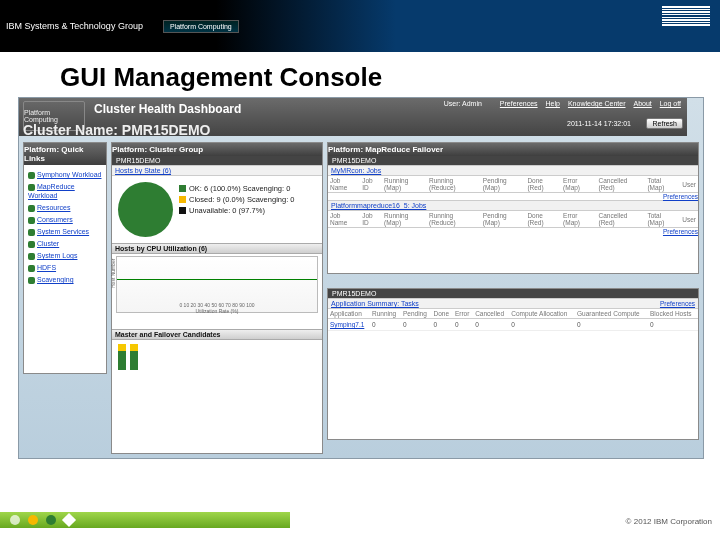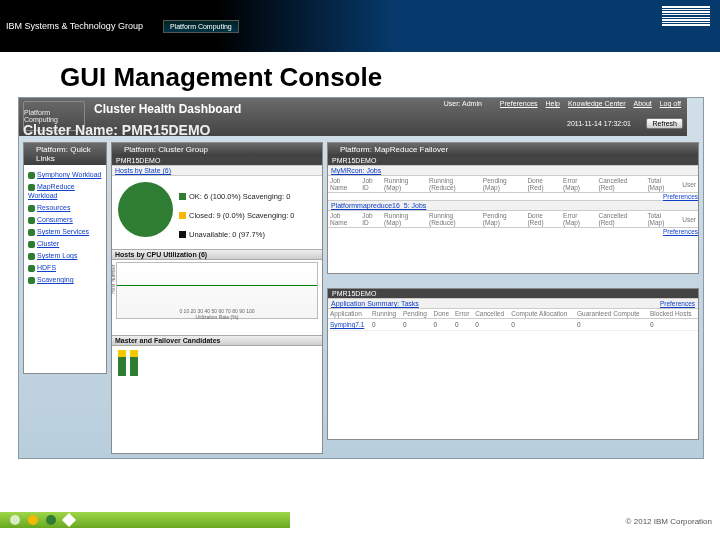--- a/index.html
+++ b/index.html
@@ -14,34 +14,34 @@
 .shot .dbTop{position:absolute;left:0;right:16px;top:0;height:38px;background:linear-gradient(#6b6b6b,#444);color:#fff}
 .dbTop .logo{position:absolute;left:4px;top:3px;width:60px;height:28px;border:1px solid #888;border-radius:2px;display:flex;align-items:center;justify-content:center;font-size:7px;color:#eee;line-height:1}
 .dbTop .dtitle{position:absolute;left:75px;top:4px;font-weight:bold;font-size:12px;color:#fff}
 .dbTop .cname{position:absolute;left:4px;top:24px;font-size:14px;color:#eee;font-weight:bold}
 .dbTop .links{position:absolute;right:6px;top:2px;font-size:7px;color:#fff}
 .dbTop .links a{color:#fff;text-decoration:underline;margin-left:6px}
 .dbTop .links .u{margin-right:10px}
 .dbTop .date{position:absolute;right:56px;top:22px;font-size:7px}
 .dbTop .refresh{position:absolute;right:4px;top:20px;background:linear-gradient(#fff,#ccc);color:#000;border:1px solid #777;border-radius:2px;padding:1px 5px;font-size:7px}
 .panel{position:absolute;background:#fff;border:1px solid #8a8a8a}
-.phd{background:linear-gradient(#6b6b6b,#3e3e3e);color:#fff;font-weight:normal;font-size:8px;padding:2px 12px}
+.phd{background:linear-gradient(#6b6b6b,#3e3e3e);color:#fff;font-weight:bold;font-size:8px;padding:2px 0}
 .psub{background:#444;color:#fff;font-size:7px;padding:1px 4px}
 
 .ql{left:4px;top:44px;width:82px;height:230px}
 .ql .body{padding:2px 4px}
 .ql .body div{margin:3px 0}
 .ql .body a{color:#1140c8;text-decoration:underline;font-size:7px}
 .ql .body .ico{display:inline-block;width:7px;height:7px;background:#2e7d32;margin-right:2px;border-radius:2px;vertical-align:middle}
 
 .ch{left:92px;top:44px;width:210px;height:310px}
 .pie-wrap{display:flex;align-items:flex-start}
 .pie{width:55px;height:55px;border-radius:50%;background:#2e7d32;margin:6px}
 .legend{margin-top:6px}
-.legend div{margin:10px 0;display:flex;align-items:center}
+.legend div{margin:2px 0;display:flex;align-items:center}
 .legend .sw{width:7px;height:7px;margin-right:3px}
 .sw.ok{background:#2e7d32}.sw.closed{background:#f6b800}.sw.un{background:#111}
 .sectBar{background:linear-gradient(#eee,#cfcfcf);border-top:1px solid #aaa;border-bottom:1px solid #aaa;font-weight:bold;padding:1px 3px;color:#111;font-size:7px}
 .ch .line{height:55px;margin:2px 4px;border:1px solid #bbb;position:relative;background:linear-gradient(to top,#f5f5f5,#fff)}
 .ch .line .ser{position:absolute;left:0;right:0;top:40%;border-top:1px solid green}
 .ch .line .xax{position:absolute;left:0;right:0;bottom:-2px;font-size:5px;color:#666;text-align:center}
 .ch .line .yax{position:absolute;left:-4px;top:50%;transform:rotate(-90deg);transform-origin:left;font-size:5px;color:#666}
 .bars{display:flex;gap:4px;margin:4px 6px}
 .bars .b{width:8px;height:26px;display:flex;flex-direction:column}
 .bars .b span{display:block}

